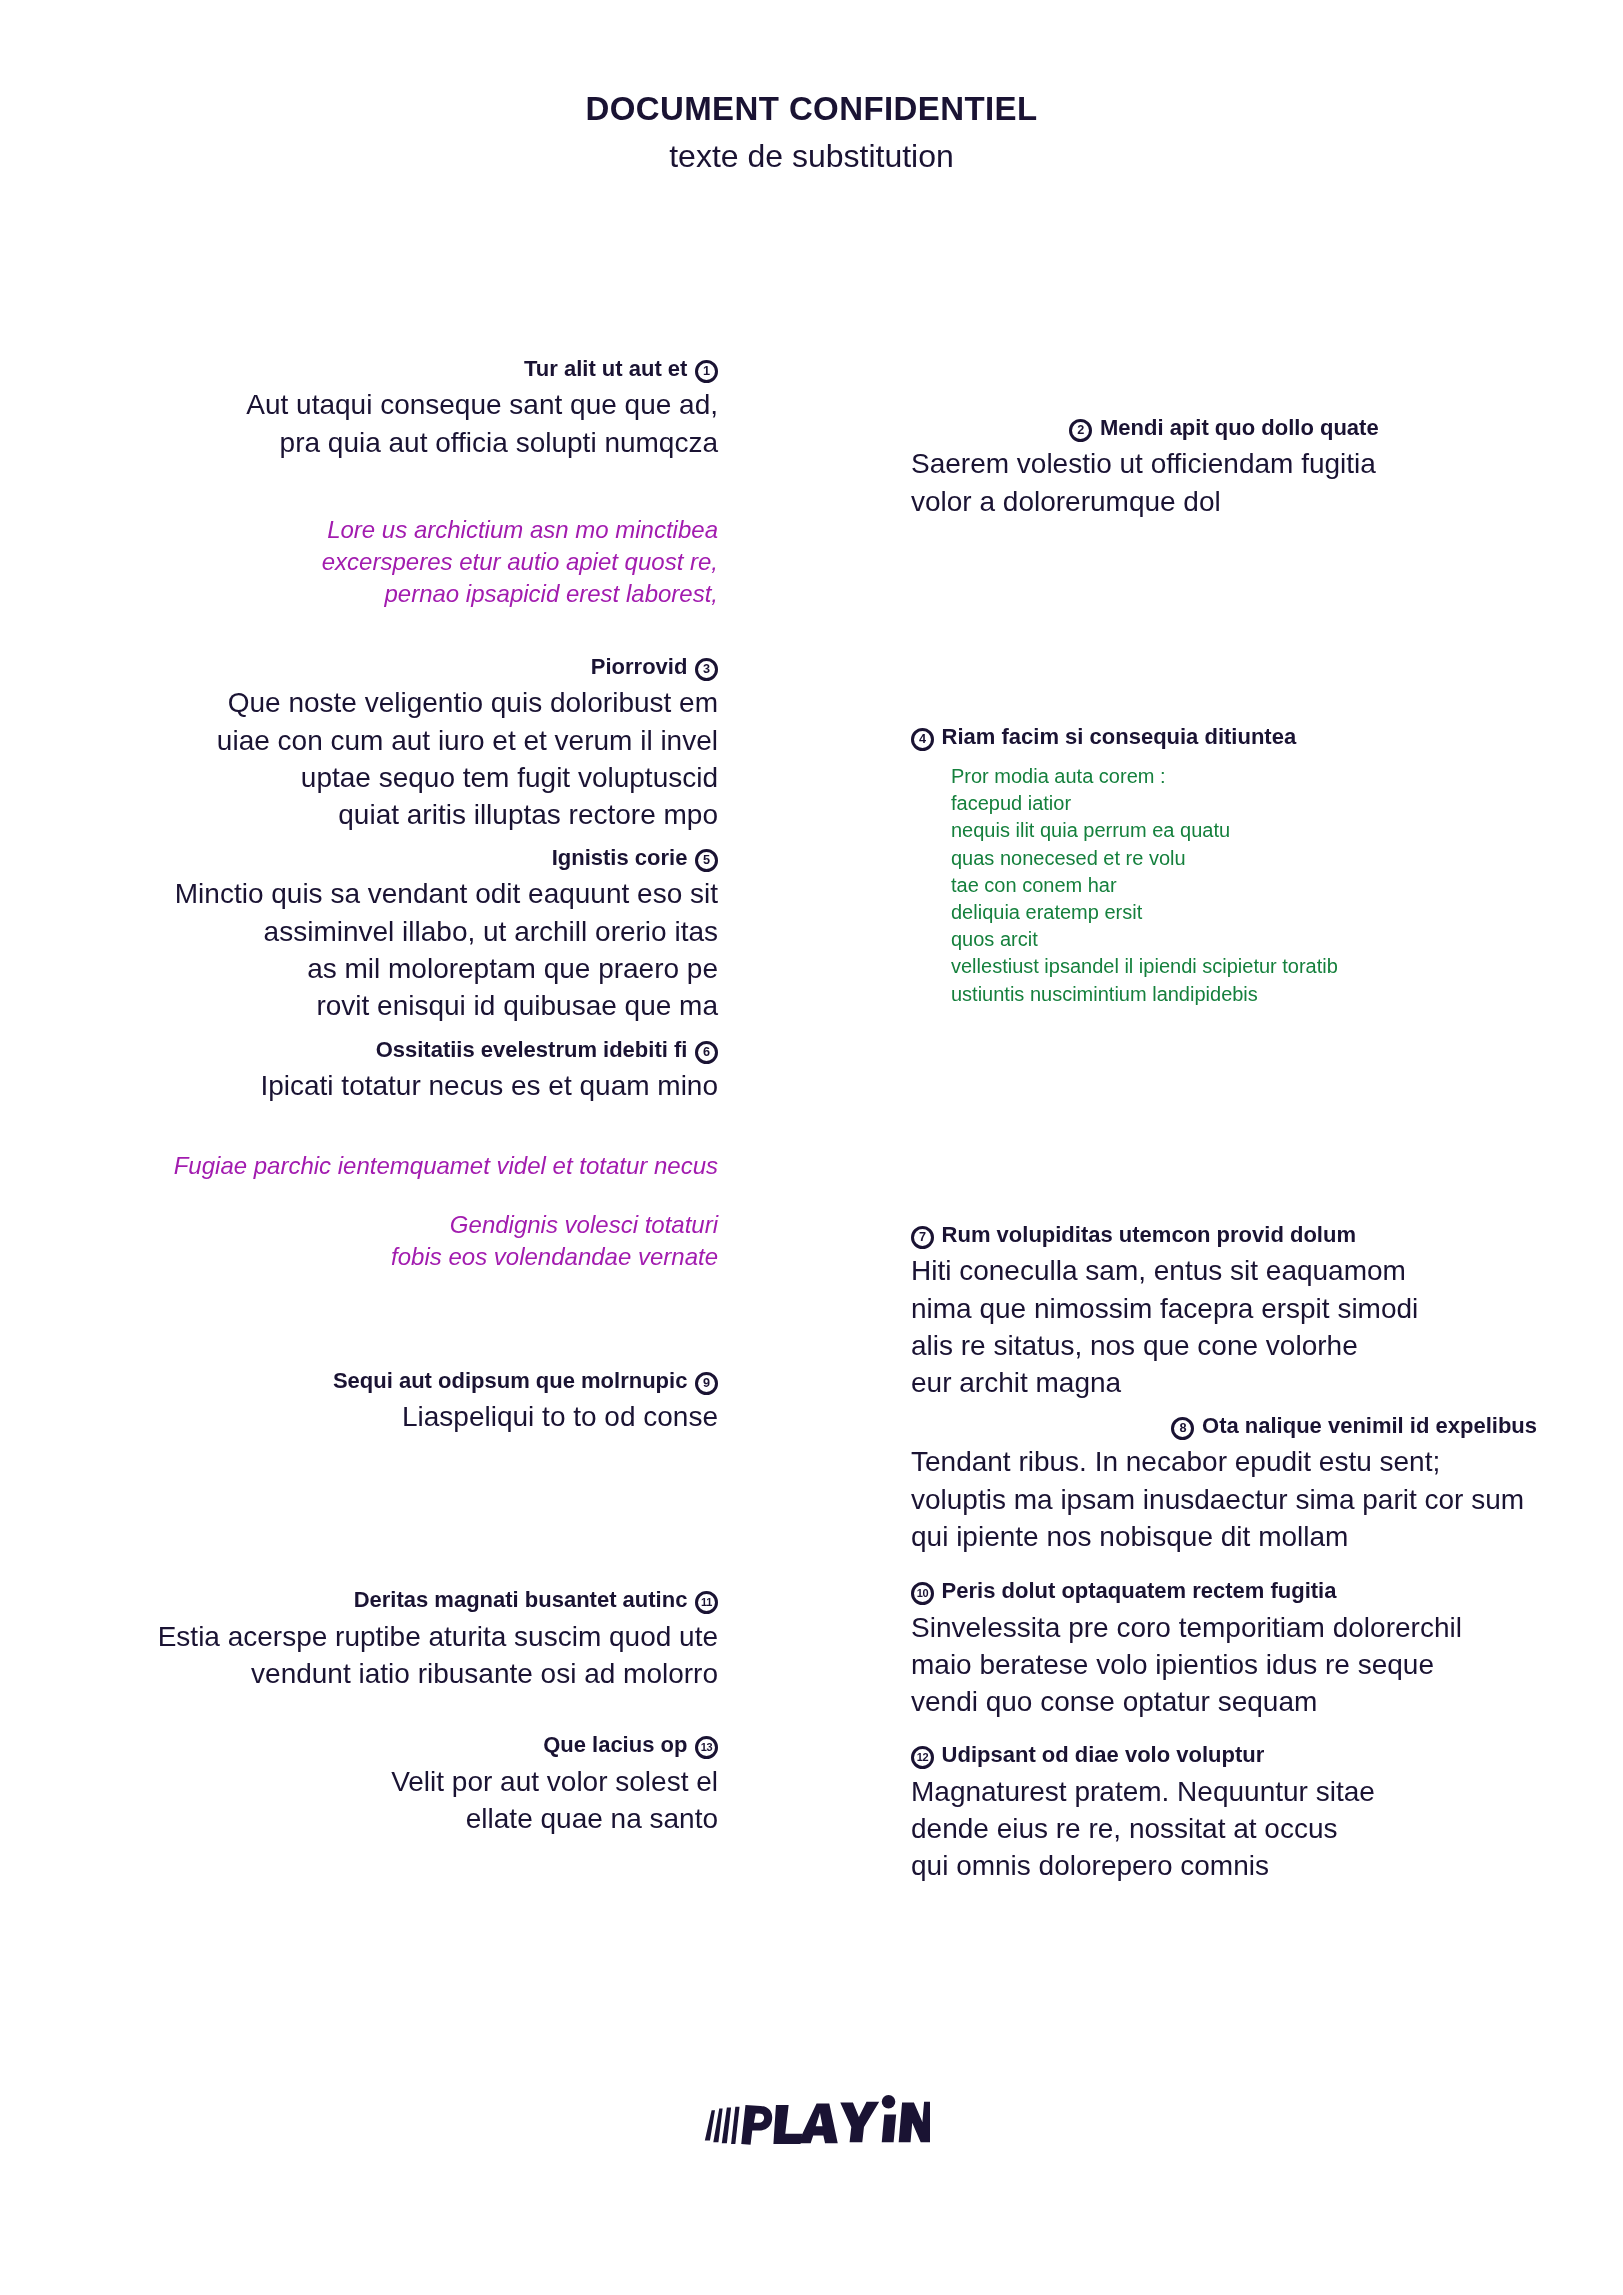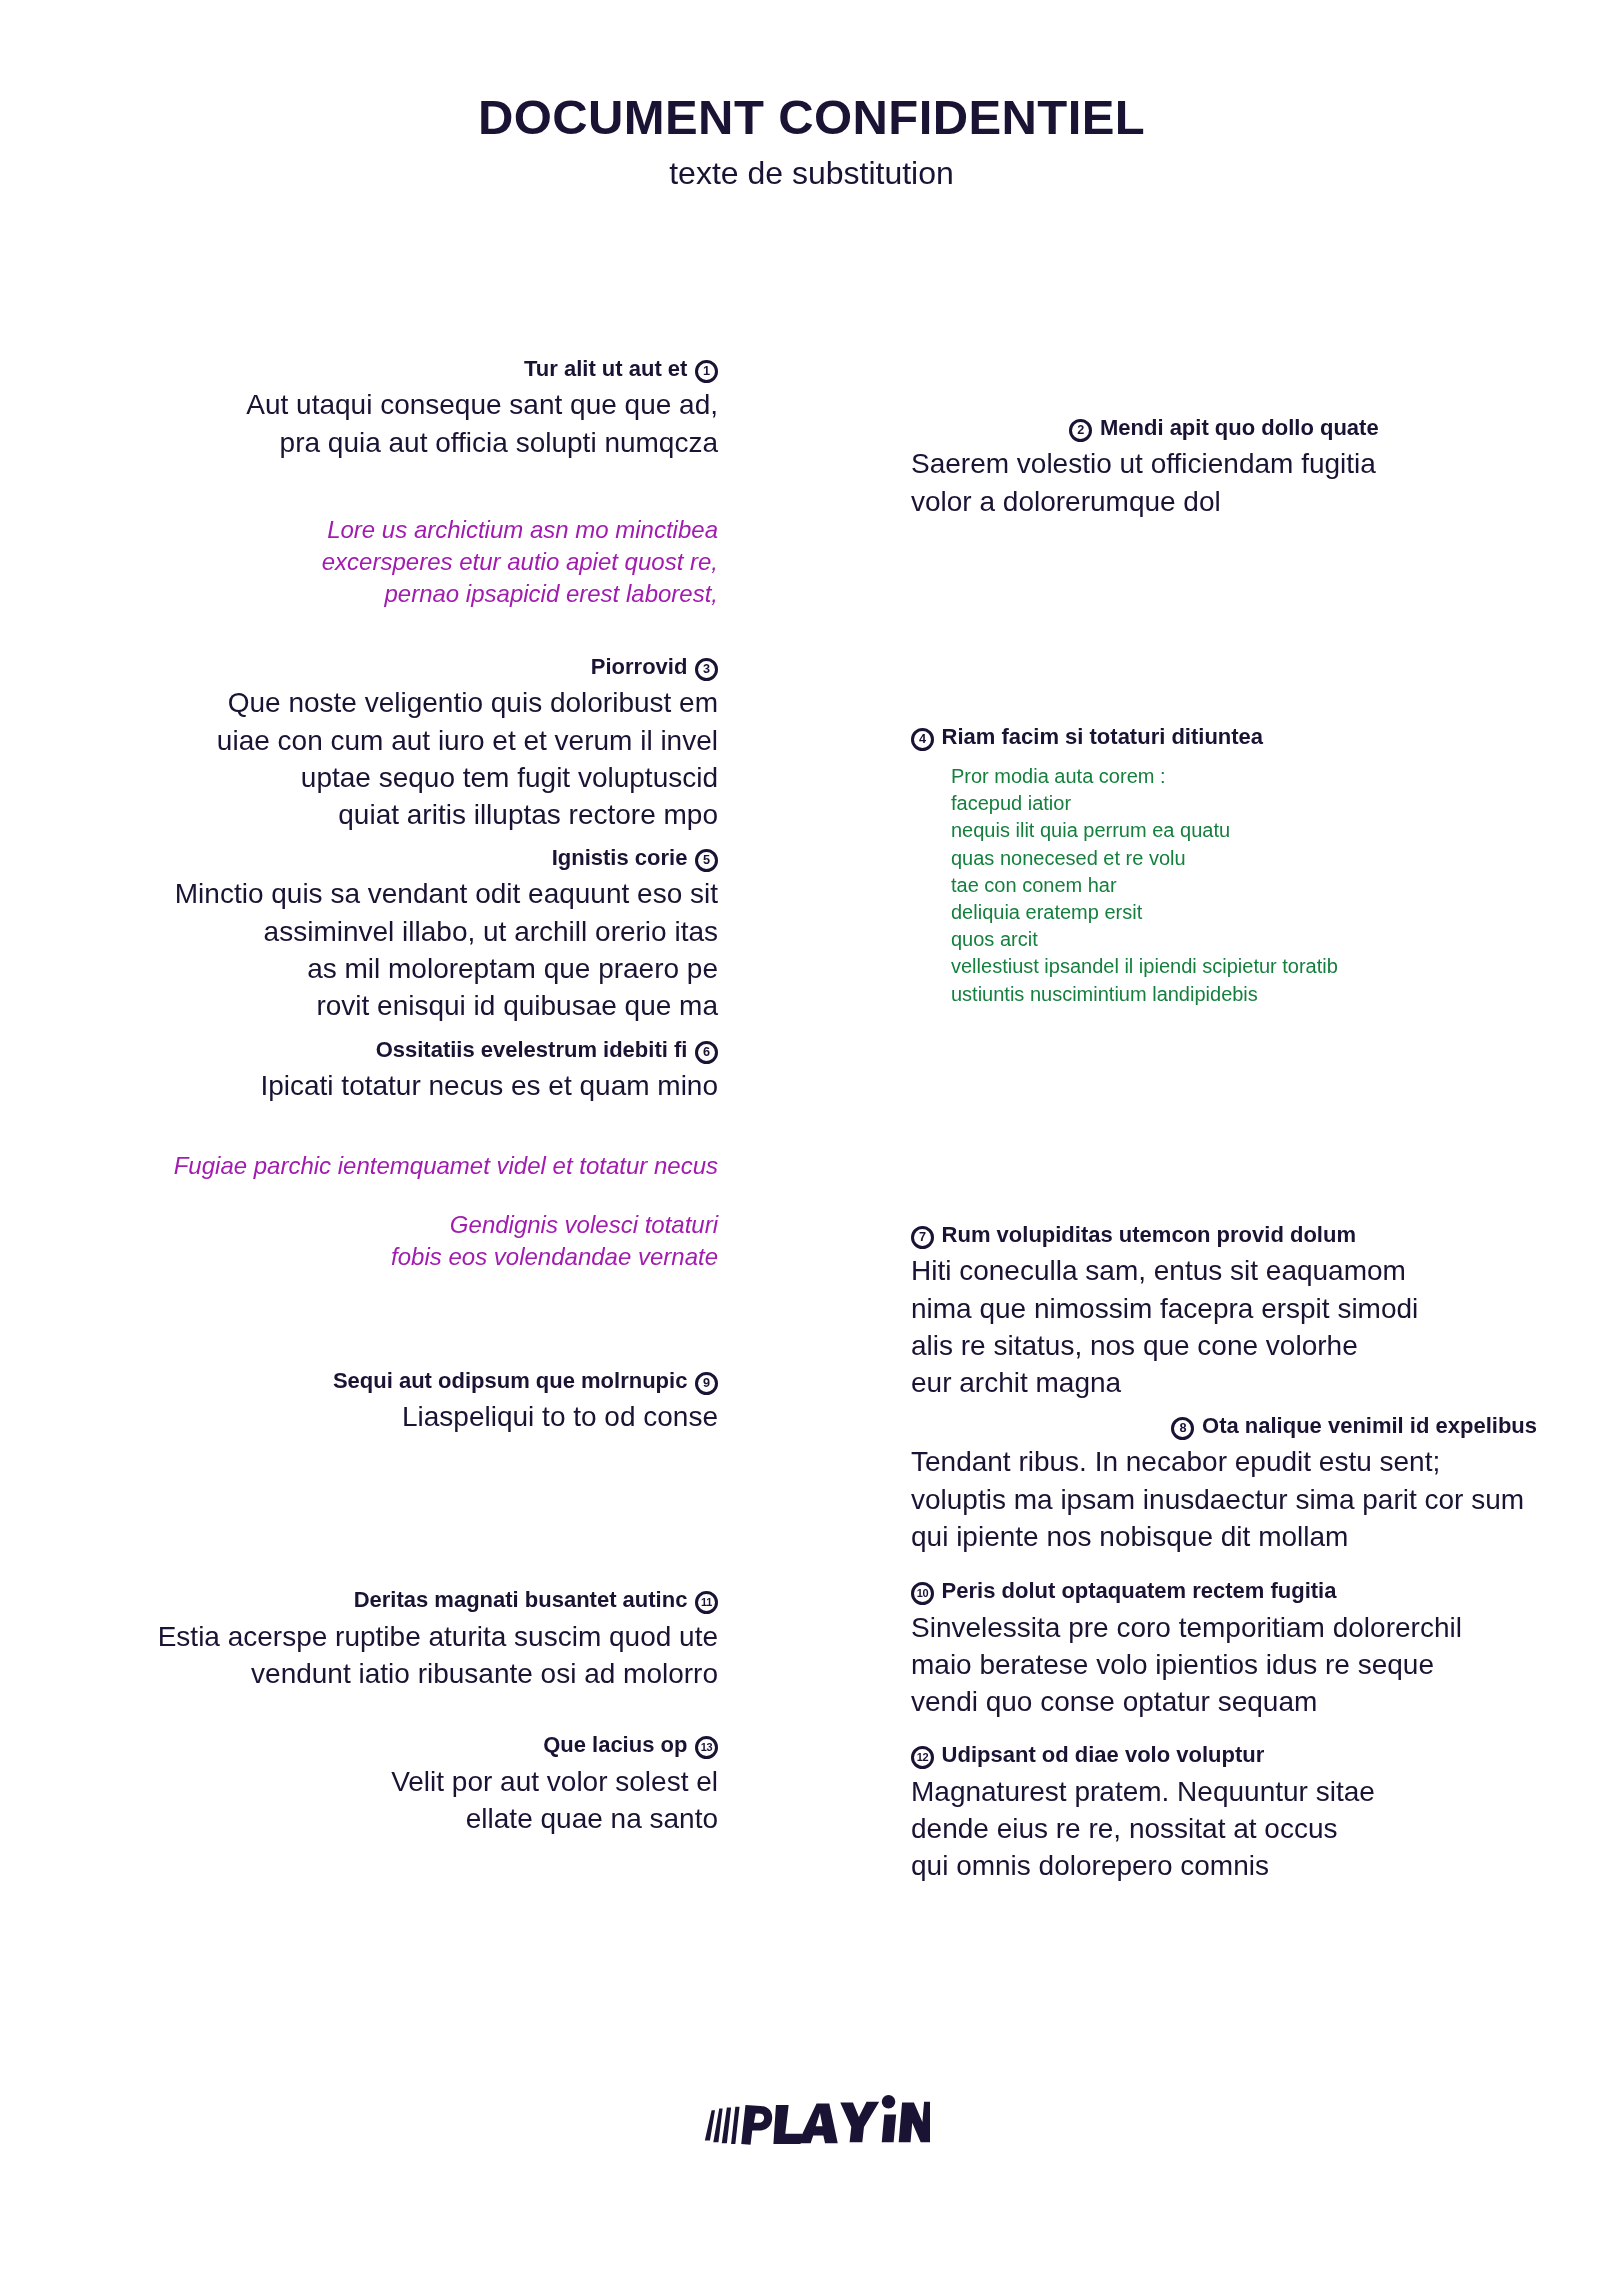--- a/index.html
+++ b/index.html
@@ -25,21 +25,21 @@
 
   
   .doc-header {
     position: absolute;
     top: 91px;
     left: 0;
     width: 1623px;
     text-align: center;
   }
   .doc-title {
-    font-size: 49px;
+    font-size: 33px;
     font-weight: 700;
     letter-spacing: 0.4px;
     color: #1a1333;
     line-height: 1.1;
     margin: 0;
   }
   .doc-subtitle {
     font-size: 32px;
     font-weight: 400;
     color: #1a1333;
@@ -232,21 +232,21 @@
     <div class="entry abs" style="top:0px; left:0; width:626px;">
       <div class="entry-heading" style="text-align:center;">
         <span class="num-badge badge-before">2</span><span>Mendi apit quo dollo quate</span>
       </div>
       <div class="entry-body">Saerem volestio ut officiendam fugitia
 volor a dolorerumque dol</div>
     </div>
 
     <div class="entry abs" style="top:309px; left:0; width:626px;">
       <div class="entry-heading">
-        <span class="num-badge badge-before">4</span><span>Riam facim si totaturi ditiuntea</span>
+        <span class="num-badge badge-before">4</span><span>Riam facim si consequia ditiuntea</span>
       </div>
       <div class="entry-body-list" style="padding-left:28px;">Pror modia auta corem :
 facepud iatior
 nequis ilit quia perrum ea quatu
 quas nonecesed et re volu
 tae con conem har
 deliquia eratemp ersit
 quos arcit
 vellestiust ipsandel il ipiendi scipietur toratib
 ustiuntis nuscimintium landipidebis</div>

